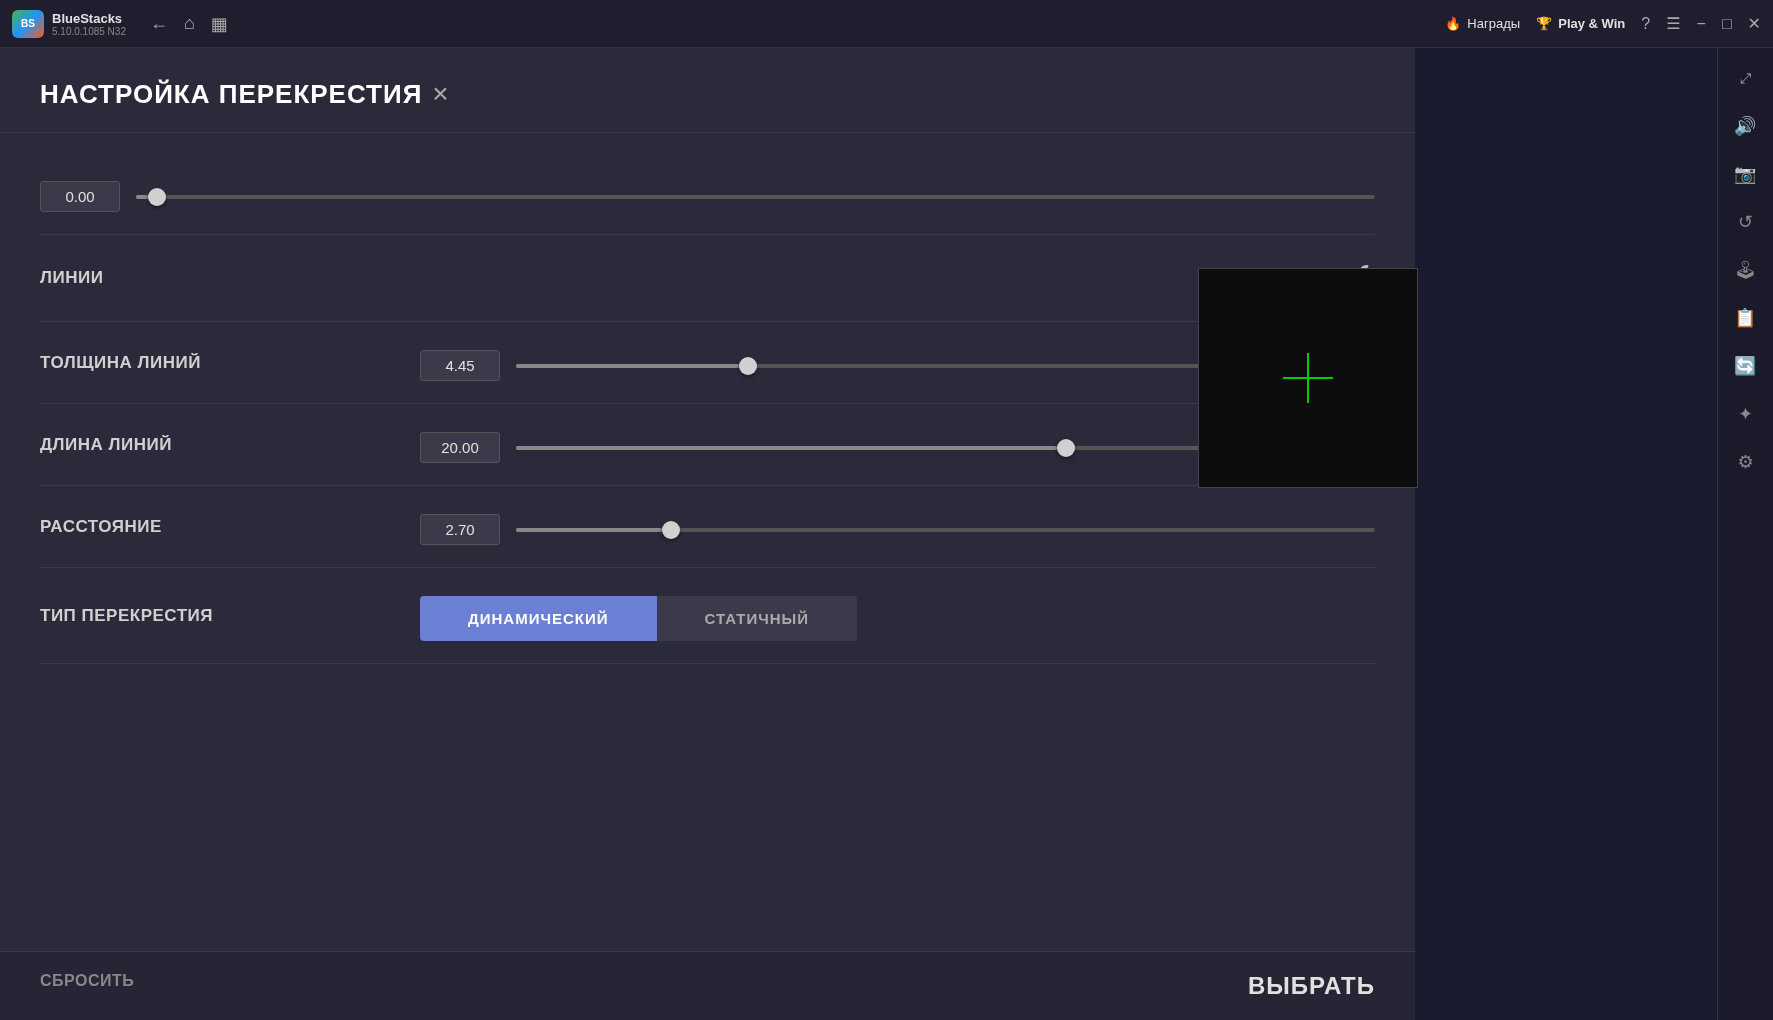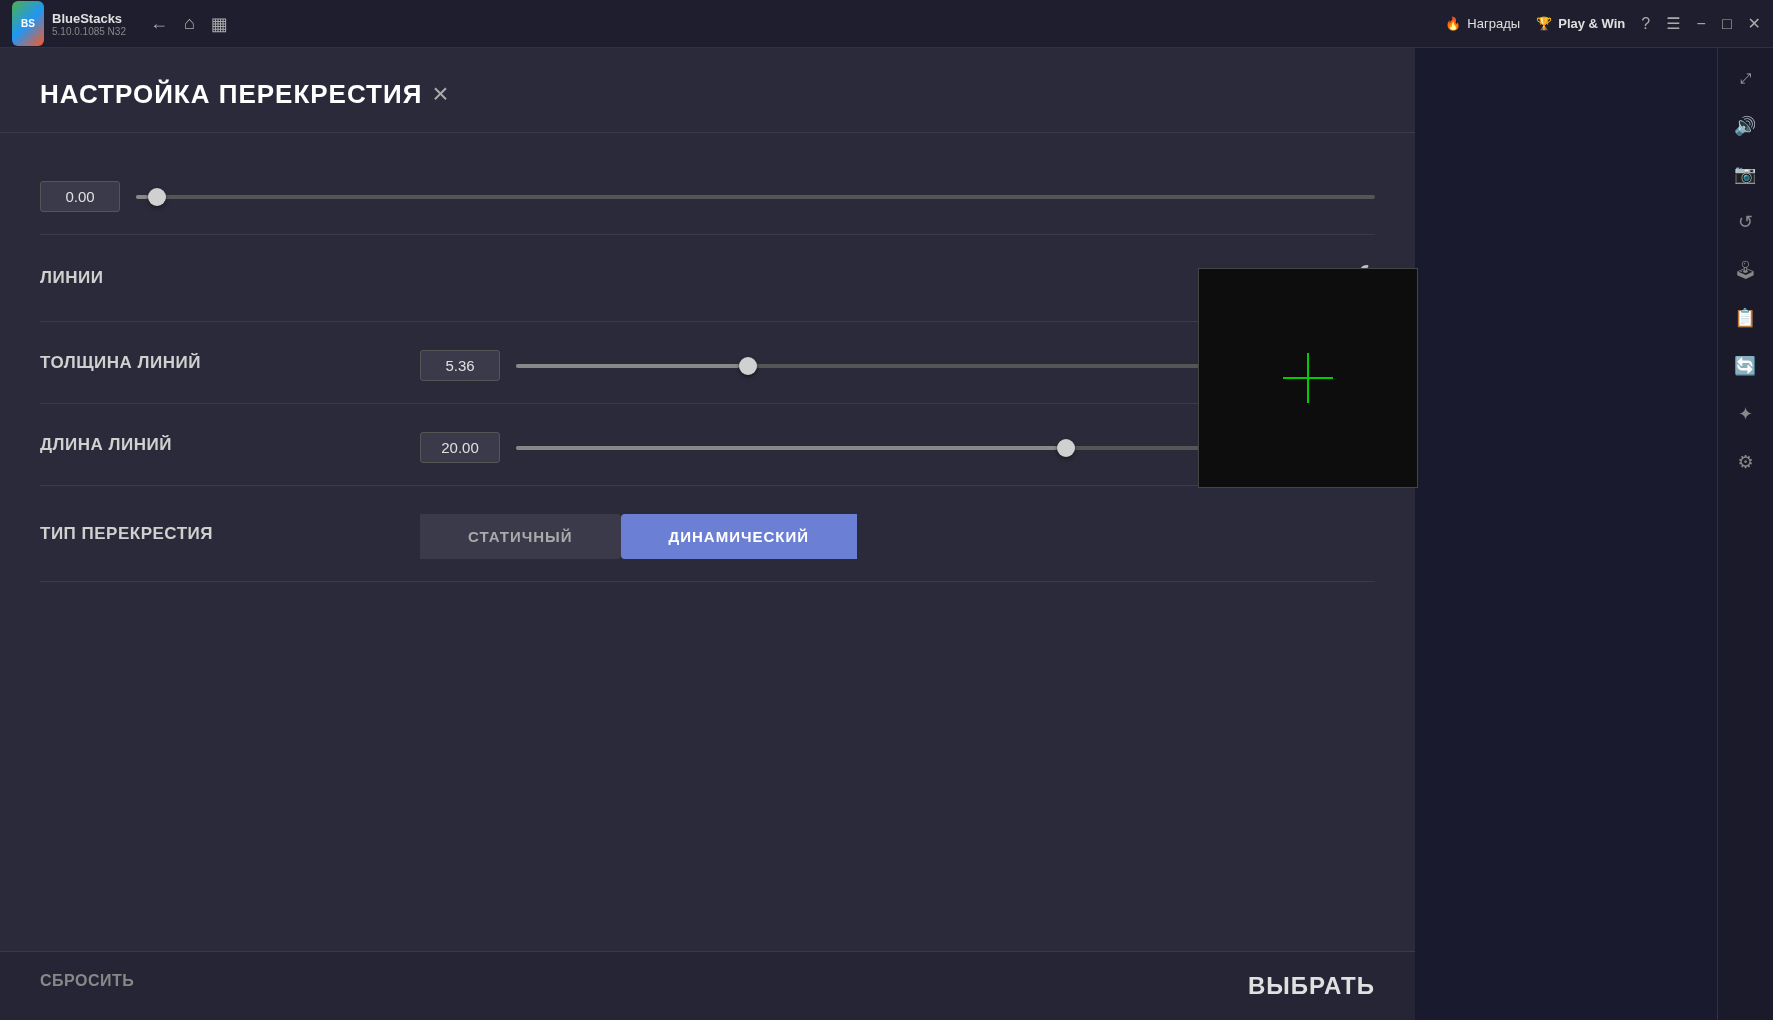--- a/index.html
+++ b/index.html
@@ -24,21 +24,21 @@
       flex-shrink: 0;
     }
     .top-bar-left {
       display: flex;
       align-items: center;
       gap: 8px;
       flex: 1;
     }
     .bluestacks-logo {
       width: 32px;
-      height: 45px;
+      height: 28px;
       background: linear-gradient(135deg, #4CAF50, #2196F3, #FF5722);
       border-radius: 6px;
       display: flex;
       align-items: center;
       justify-content: center;
       font-size: 10px;
       font-weight: bold;
       color: white;
     }
     .app-name {
@@ -405,46 +405,56 @@
       <div class="setting-row">
         <div class="setting-label">ЛИНИИ</div>
         <div class="checkmark-area">
           <div class="checkmark-icon">✓</div>
         </div>
       </div>
 
       <div class="setting-row">
         <div class="setting-label">ТОЛЩИНА ЛИНИЙ</div>
         <div class="setting-control">
-          <div class="value-box">5.36</div>
+          <div class="value-box">4.45</div>
           <div class="slider-track">
             <div class="slider-fill" style="width:26%"></div>
             <div class="slider-thumb" style="left:26%"></div>
           </div>
         </div>
       </div>
 
       <div class="setting-row">
         <div class="setting-label">ДЛИНА ЛИНИЙ</div>
         <div class="setting-control">
           <div class="value-box">20.00</div>
           <div class="slider-track">
             <div class="slider-fill" style="width:63%"></div>
             <div class="slider-thumb" style="left:63%"></div>
           </div>
         </div>
       </div>
 
+      <div class="setting-row">
+        <div class="setting-label">РАССТОЯНИЕ</div>
+        <div class="setting-control">
+          <div class="value-box">2.70</div>
+          <div class="slider-track">
+            <div class="slider-fill" style="width:17%"></div>
+            <div class="slider-thumb" style="left:17%"></div>
+          </div>
+        </div>
+      </div>
 
       <div class="setting-row">
         <div class="setting-label">ТИП ПЕРЕКРЕСТИЯ</div>
         <div class="setting-control">
           <div class="type-buttons">
+            <button class="type-btn type-btn-active">ДИНАМИЧЕСКИЙ</button>
             <button class="type-btn type-btn-inactive">СТАТИЧНЫЙ</button>
-            <button class="type-btn type-btn-active">ДИНАМИЧЕСКИЙ</button>
           </div>
         </div>
       </div>
 
     </div>
 
     <div class="dialog-footer">
       <button class="reset-btn">СБРОСИТЬ</button>
       <button class="select-btn">ВЫБРАТЬ</button>
     </div>

